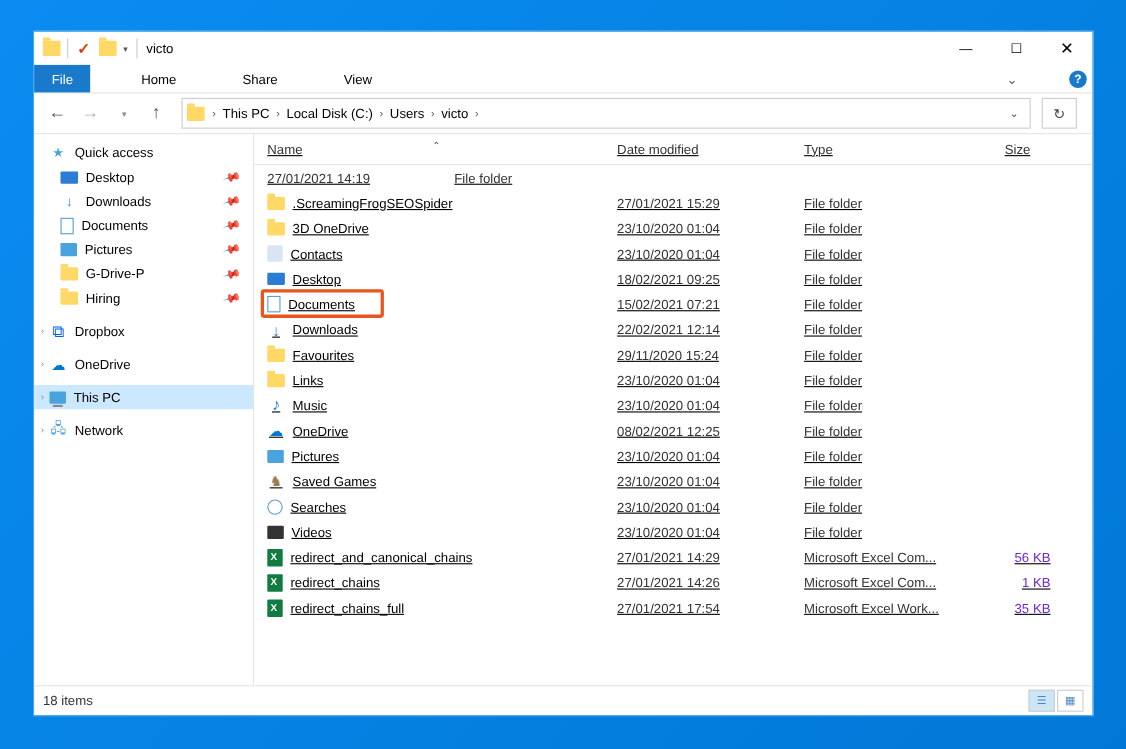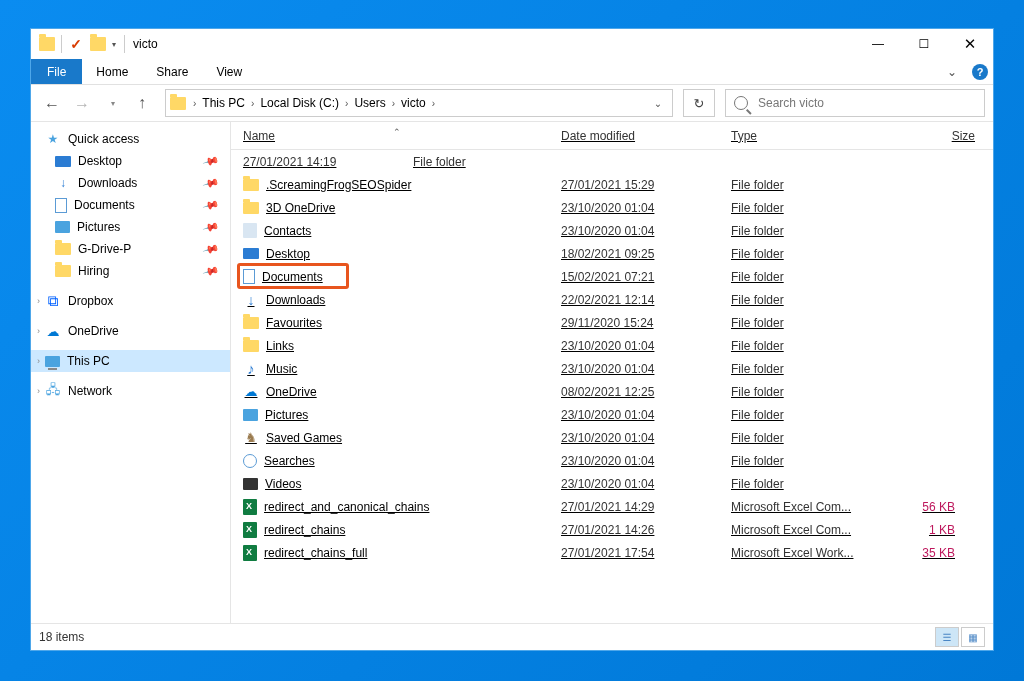--- a/index.html
+++ b/index.html
@@ -12,21 +12,21 @@
     .titlebar .folder-icon::before { content:""; position:absolute; top:-3px; left:0; width:7px; height:3px; background:#ffd866; border-radius:1px 1px 0 0;}
     .titlebar .sep { width:1px; height:18px; background:#ccc;}
     .titlebar .check-icon { width:16px; height:16px; display:flex; align-items:center; justify-content:center; color:#d83b01; font-weight:bold; font-size:14px;}
     .titlebar .down-arrow { font-size:8px; color:#555;}
     .titlebar .sep2 { width:1px; height:18px; background:#ccc; margin:0 2px;}
     .titlebar .title { margin-left: 6px; font-size: 12px; color:#000;}
     .titlebar .spacer { flex: 1; }
     .titlebar .winbtn { width: 46px; height: 30px; display: flex; align-items: center; justify-content: center; font-size: 12px; color: #000; }
     .titlebar .winbtn.close { font-size: 15px; }
     
-    .ribbon { height: 26px; display: flex; align-items: stretch; border-bottom: 1px solid #e1e1e1; }
+    .ribbon { height: 26px; display: flex; align-items: stretch; border-bottom: 1px solid #e1e1e1; gap: 32px; }
     .ribbon .file-tab { background: #1979ca; color: #fff; padding: 0 16px; display: flex; align-items: center; font-size: 12px; }
     .ribbon .tab { padding: 0 14px; display: flex; align-items: center; font-size: 12px; color: #000; }
     .ribbon .spacer { flex: 1; }
     .ribbon .collapse { width: 30px; display: flex; align-items: center; justify-content: center; color: #555; }
     .ribbon .help { width: 26px; display:flex; align-items:center; justify-content:center; }
     .ribbon .help-circle { width:16px; height:16px; border-radius:50%; background:#1979ca; color:#fff; display:flex; align-items:center; justify-content:center; font-size:11px; font-weight:bold;}
     
     .navrow { height: 36px; display: flex; align-items: center; padding: 4px 8px; gap: 4px; }
     .navrow .navbtn { width: 26px; height: 28px; display: flex; align-items: center; justify-content: center; color: #555; font-size: 16px; }
     .navrow .navbtn.disabled { color: #b5b5b5; }
@@ -65,27 +65,27 @@
     .ico.thispc-i { background:#4aa3df; width:15px; height:11px; border-radius:1px; position:relative;}
     .ico.thispc-i::after { content:""; position:absolute; width:9px; height:2px; background:#888; bottom:-3px; left:3px;}
     .ico.network-i { color:#4aa3df; font-size:13px;}
     
     .listwrap { flex:1; display:flex; flex-direction:column; overflow:hidden;text-decoration:underline;}
     .colhead { display:flex; height:28px; align-items:center; border-bottom:1px solid #e5e5e5; color:#333; font-size:12px; padding-left:12px;}
     .colhead .col-name { width: 318px; position:relative;}
     .colhead .col-name .sortcaret { position:absolute; top:-2px; left:150px; font-size:9px; color:#555;}
     .colhead .col-date { width: 170px;}
     .colhead .col-type { width: 144px;}
-    .colhead .col-size { width: 100px; text-align:right;}
+    .colhead .col-size { width: 100px; text-align:center;}
     .filelist { flex:1; overflow-y:auto;}
     .row { display:flex; align-items:center; height:23px; padding-left:12px; font-size:12px;}
     .row .c-name { width:318px; display:flex; align-items:center; gap:7px;}
     .row .c-date { width:170px; color:#333;}
     .row .c-type { width:144px; color:#333;}
-    .row .c-size { width:100px; text-align:right; padding-right:20px; color:#be185d;}
+    .row .c-size { width:100px; text-align:right; padding-right:20px; color:#6d28d9;}
     .row .fico { width:16px; height:16px; display:flex; align-items:center; justify-content:center; flex-shrink:0;}
     .fico.folder { width:16px; height:12px; background:#ffd866; border-radius:1px; position:relative;}
     .fico.folder::before { content:""; position:absolute; top:-3px; left:0; width:7px; height:3px; background:#ffd866; border-radius:1px 1px 0 0;}
     .fico.excel { background:#107c41; width:14px; height:16px; border-radius:1px; position:relative;}
     .fico.excel::after { content:"X"; position:absolute; color:#fff; font-size:9px; font-weight:bold; left:3px; top:2px;}
     .fico.desktop { background:#2b7cd3; width:16px; height:11px; border-radius:1px;}
     .fico.docs { background:#fff; border:1px solid #5b9bd5; width:12px; height:15px;}
     .fico.down { color:#2b7cd3; font-weight:bold; font-size:14px;}
     .fico.music { color:#2b7cd3; font-size:15px;}
     .fico.onedrive { color:#0078d4; font-size:13px;}
@@ -153,24 +153,20 @@
       <span class="crumb">Local Disk (C:)</span>
       <span class="chev">›</span>
       <span class="crumb">Users</span>
       <span class="chev">›</span>
       <span class="crumb">victo</span>
       <span class="chev">›</span>
       <span class="spacer"></span>
       <span class="drop">⌄</span>
     </div>
     <div class="refresh">↻</div>
-    <div class="searchbox">
-      <span class="mag"></span>
-      <span>Search victo</span>
-    </div>
   </div>
 
   <div class="body">
 
     <div class="sidebar">
       <div class="group">
         <div class="item top">
           <span class="chev"></span>
           <span class="ico star">★</span>
           <span>Quick access</span>

